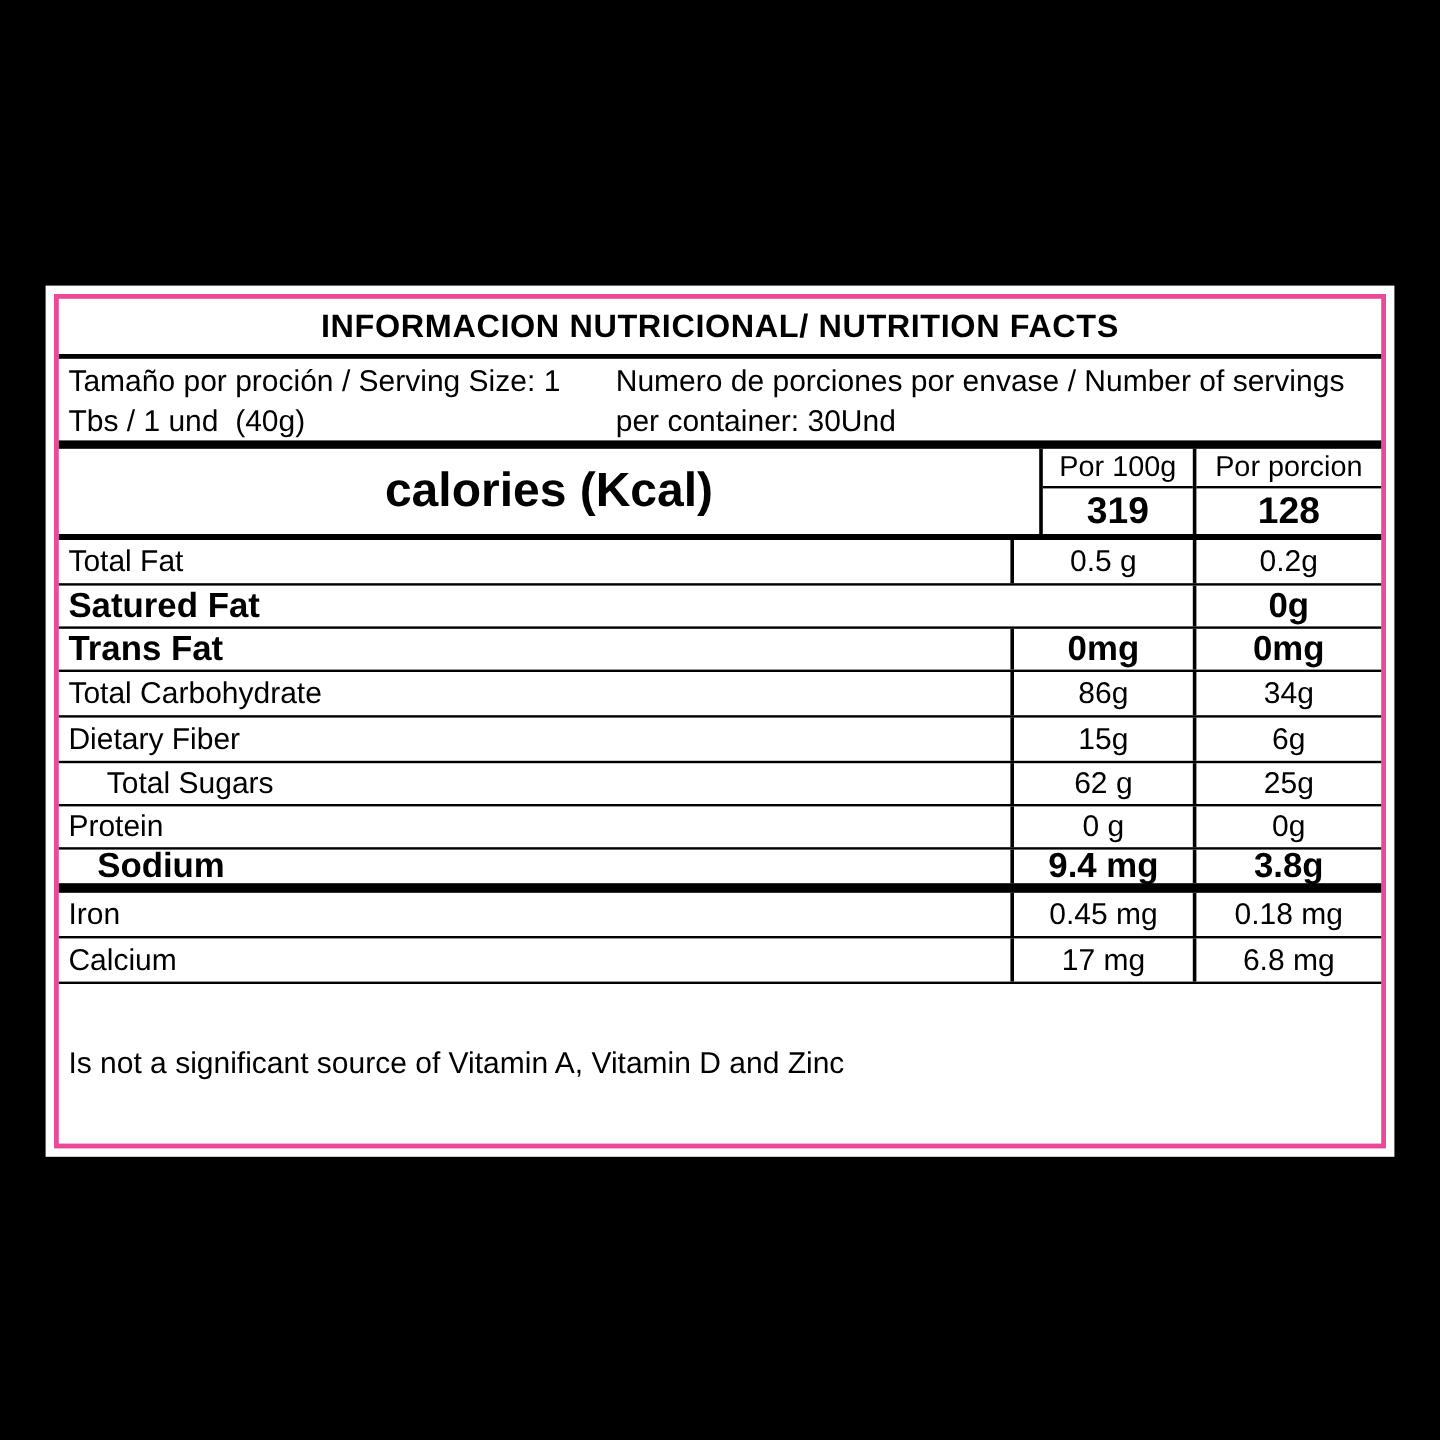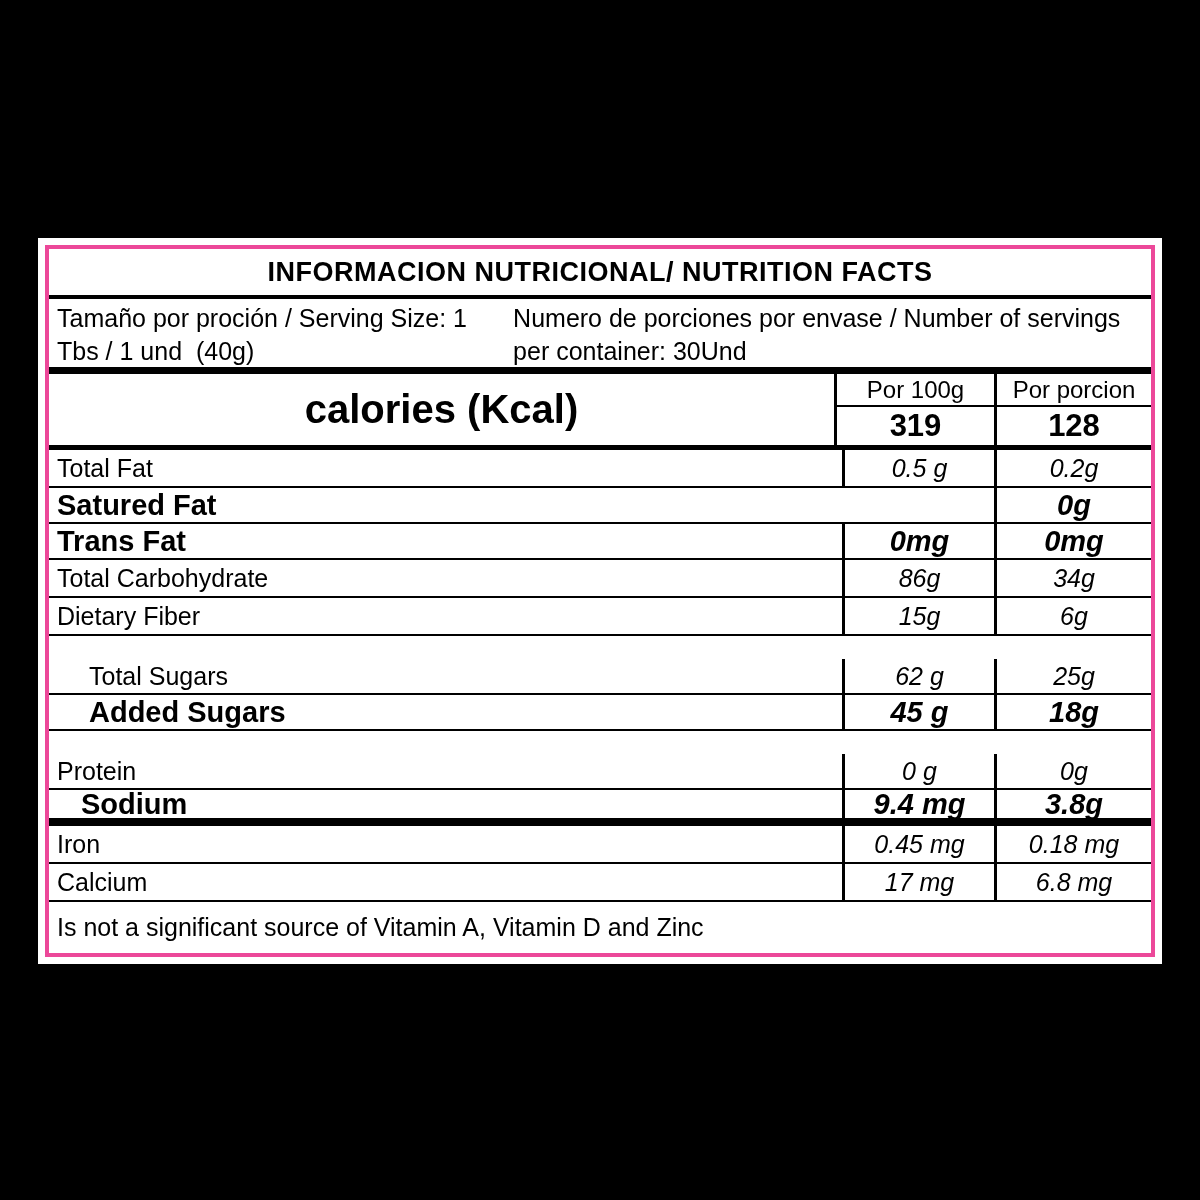--- a/index.html
+++ b/index.html
@@ -43,21 +43,21 @@
     height: 76px;
     border-bottom: 5px solid #000000;
     display: flex;
     flex-direction: row;
   }
   .cal-label-cell {
     flex: 1;
     display: flex; align-items: center; justify-content: center;
     font-size: 40px; font-weight: bold;
   }
-  .cal-col { width: 160px; border-left: 3px solid #000000; display: flex; flex-direction: column; }
+  .cal-col { width: 128px; border-left: 3px solid #000000; display: flex; flex-direction: column; }
   .cal-col.last { width: 157px; }
   .cal-head {
     height: 33px; border-bottom: 2px solid #000000;
     display: flex; align-items: center; justify-content: center;
     font-size: 24px;
   }
   .cal-val {
     flex: 1;
     display: flex; align-items: center; justify-content: center;
     font-size: 31px; font-weight: bold;
@@ -66,27 +66,27 @@
     display: flex; flex-direction: row;
     border-bottom: 2px solid #000000;
     height: 38px;
     font-size: 25px;
   }
   .nrow .lbl {
     flex: 1;
     display: flex; align-items: center;
     padding-left: 8px;
   }
-  .nrow .val { width: 152px; border-left: 3px solid #000000; display: flex; align-items: center; justify-content: center; font-style: italic; }
+  .nrow .val { width: 152px; border-left: 3px solid #000000; display: flex; align-items: center; justify-content: center; }
   .nrow .val.last { width: 157px; }
   .nrow.big { height: 36px; font-size: 29px; font-weight: bold; }
   .nrow.indent .lbl { padding-left: 40px; }
   .nrow.indent-sm .lbl { padding-left: 32px; }
   .nrow.thick-bottom { border-bottom: 8px solid #000000; }
-  .nrow.h-sm { height: 36px; margin-top: 23px; }
+  .nrow.h-sm { height: 36px; }
   .footnote-row {
     flex: 1;
     display: flex; align-items: center;
     padding-left: 8px;
     font-size: 25px;
   }
 </style>
 </head>
 <body>
 
@@ -140,25 +140,20 @@
       <div class="val">15g</div>
       <div class="val last">6g</div>
     </div>
 
     <div class="nrow indent h-sm">
       <div class="lbl">Total Sugars</div>
       <div class="val">62 g</div>
       <div class="val last">25g</div>
     </div>
 
-    <div class="nrow big indent">
-      <div class="lbl">Added Sugars</div>
-      <div class="val">45 g</div>
-      <div class="val last">18g</div>
-    </div>
 
     <div class="nrow h-sm">
       <div class="lbl">Protein</div>
       <div class="val">0 g</div>
       <div class="val last">0g</div>
     </div>
 
     <div class="nrow big indent-sm thick-bottom">
       <div class="lbl">Sodium</div>
       <div class="val">9.4 mg</div>

